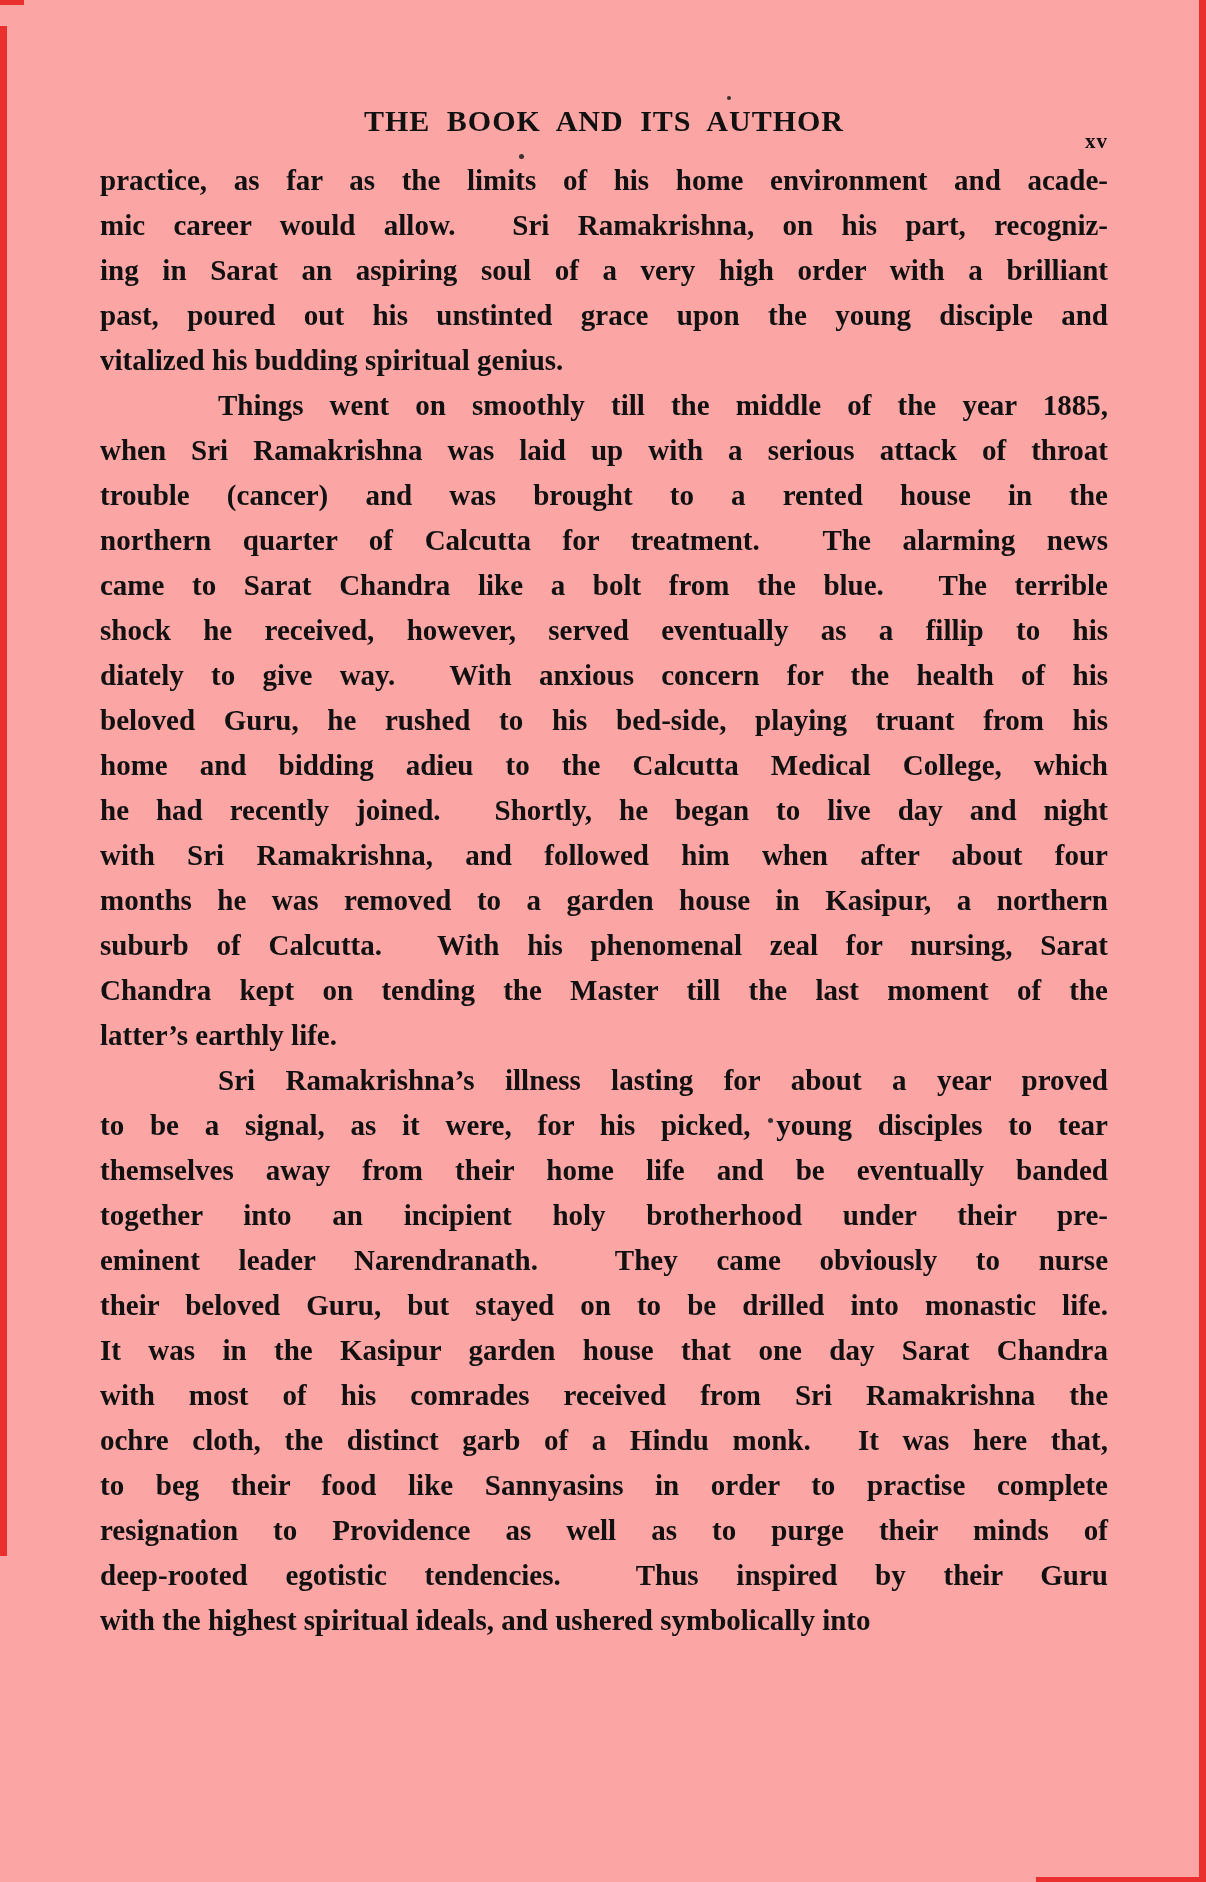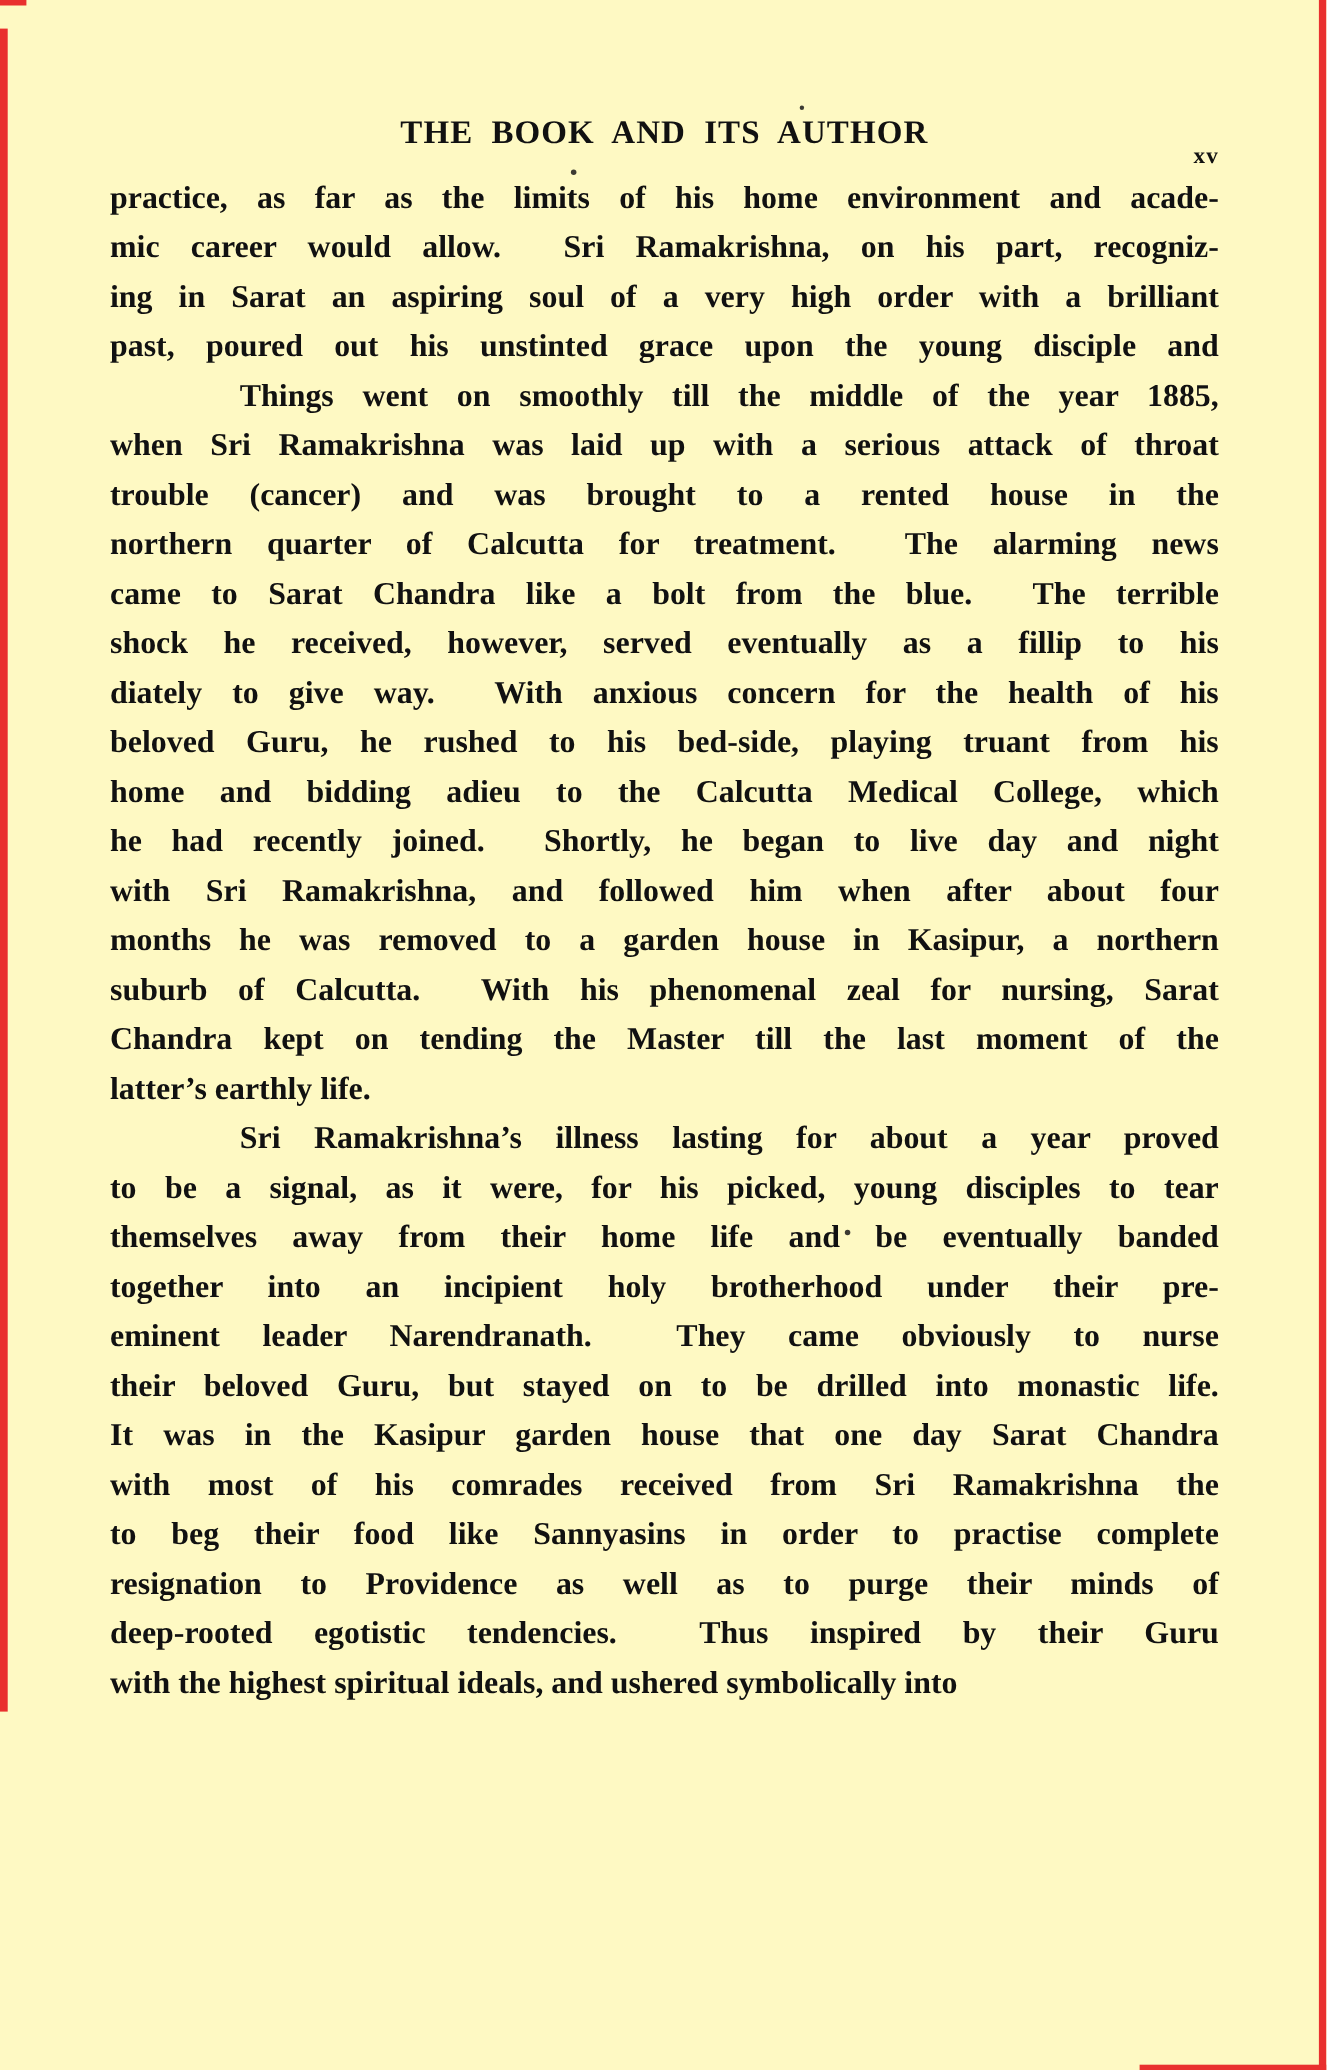--- a/index.html
+++ b/index.html
@@ -1,19 +1,19 @@
 <!DOCTYPE html>
 <html><head>
 <meta charset="utf-8">
 <style>
   html,body{margin:0;padding:0;background:#ffffff;}
   .page{
     position:relative;
     width:1206px;height:1882px;
-    background:#fef9c3;
+    background:#fca5a5;
     overflow:hidden;
     font-family:"Liberation Serif","DejaVu Serif",serif;
     color:#111111;
   }
   
   .edge{position:absolute;background:#e9302e;}
   .edge-left{left:0;top:26px;width:7px;height:1530px;}
   .edge-right{right:0;top:0;width:7px;height:1882px;}
   .edge-top-dash{left:0;top:0;width:24px;height:5px;}
   .edge-bottom-dash{right:0;bottom:0;width:170px;height:5px;}
@@ -68,20 +68,21 @@
   <header class="running-head">
     <span class="head-title">THE BOOK AND ITS AUTHOR</span>
     <span class="folio">xv</span>
   </header>
 
   <main class="text-block" id="text-block">
       <div class="line just">practice, as far as the limits of his home environment and acade-</div>
       <div class="line just">mic career would allow.&nbsp; Sri Ramakrishna, on his part, recogniz-</div>
       <div class="line just">ing in Sarat an aspiring soul of a very high order with a brilliant</div>
       <div class="line just">past, poured out his unstinted grace upon the young disciple and</div>
+      <div class="line">vitalized his budding spiritual genius.</div>
       <div class="line just ind">Things went on smoothly till the middle of the year 1885,</div>
       <div class="line just">when Sri Ramakrishna was laid up with a serious attack of throat</div>
       <div class="line just">trouble (cancer) and was brought to a rented house in the</div>
       <div class="line just">northern quarter of Calcutta for treatment.&nbsp; The alarming news</div>
       <div class="line just">came to Sarat Chandra like a bolt from the blue.&nbsp; The terrible</div>
       <div class="line just">shock he received, however, served eventually as a fillip to his</div>
       <div class="line just">diately to give way.&nbsp; With anxious concern for the health of his</div>
       <div class="line just">beloved Guru, he rushed to his bed-side, playing truant from his</div>
       <div class="line just">home and bidding adieu to the Calcutta Medical College, which</div>
       <div class="line just">he had recently joined.&nbsp; Shortly, he began to live day and night</div>
@@ -91,20 +92,21 @@
       <div class="line just">Chandra kept on tending the Master till the last moment of the</div>
       <div class="line">latter’s earthly life.</div>
       <div class="line just ind">Sri Ramakrishna’s illness lasting for about a year proved</div>
       <div class="line just">to be a signal, as it were, for his picked, young disciples to tear</div>
       <div class="line just">themselves away from their home life and be eventually banded</div>
       <div class="line just">together into an incipient holy brotherhood under their pre-</div>
       <div class="line just">eminent leader Narendranath.&nbsp; They came obviously to nurse</div>
       <div class="line just">their beloved Guru, but stayed on to be drilled into monastic life.</div>
       <div class="line just">It was in the Kasipur garden house that one day Sarat Chandra</div>
       <div class="line just">with most of his comrades received from Sri Ramakrishna the</div>
+      <div class="line just">ochre cloth, the distinct garb of a Hindu monk.&nbsp; It was here that,</div>
       <div class="line just">to beg their food like Sannyasins in order to practise complete</div>
       <div class="line just">resignation to Providence as well as to purge their minds of</div>
       <div class="line just">deep-rooted egotistic tendencies.&nbsp; Thus inspired by their Guru</div>
       <div class="line">with the highest spiritual ideals, and ushered symbolically into</div>
     </main>
 
   <span class="speck speck-under-header"></span>
   <span class="speck speck-above-author"></span>
   <span class="speck speck-latter-line"></span>
 

